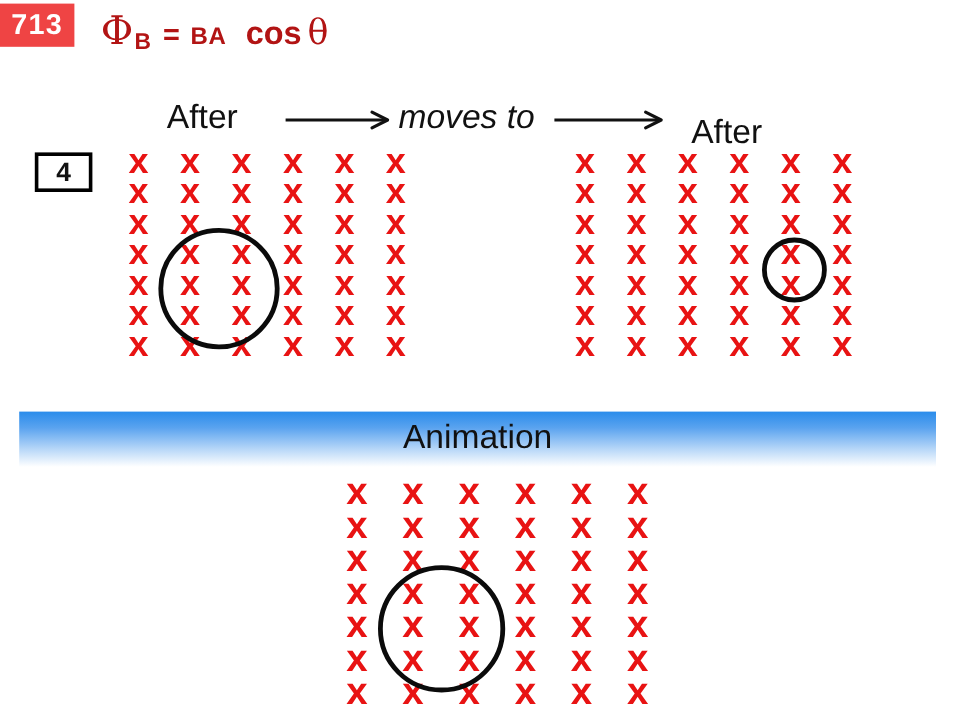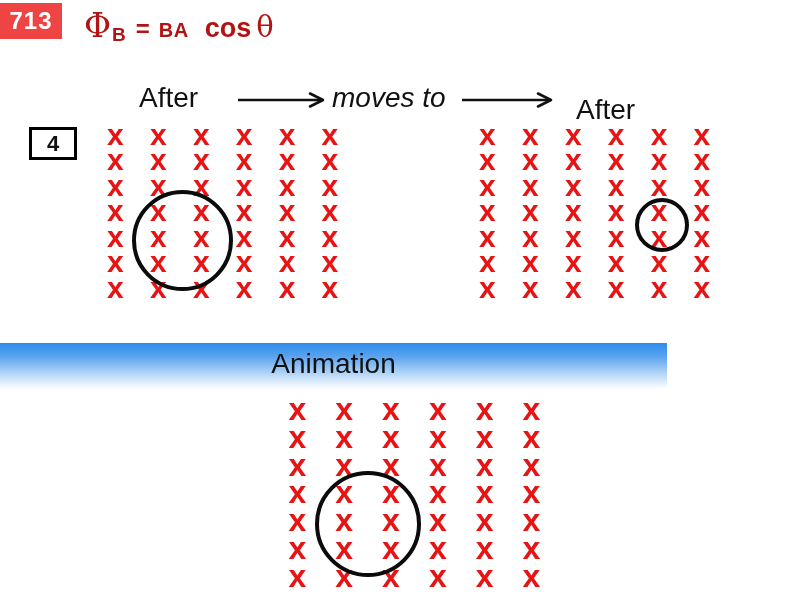--- a/index.html
+++ b/index.html
@@ -61,21 +61,21 @@
   .grid-animation .xmark{font-size:32px;}
 
   
   .area-circle{border:4px solid #0b0b0b;border-radius:50%;background:transparent;}
   .circle-before{left:132px;top:190px;width:93px;height:93px;}
   .circle-after{left:635px;top:198px;width:46px;height:46px;}
   .circle-animation{left:315px;top:471px;width:98px;height:98px;}
 
   
   .banner{
-    left:0;top:343px;width:667px;height:48px;
+    left:16px;top:343px;width:764px;height:48px;
     background:linear-gradient(180deg,
       var(--banner-top-blue,#2a8ceb) 0%,
       #5aa3ef 28%,
       #b9d8f8 66%,
       #ffffff 96%);
     display:flex;justify-content:center;
   }
   .banner-label{
     margin-top:7px;color:#111;font-size:28px;line-height:28px;
   }

